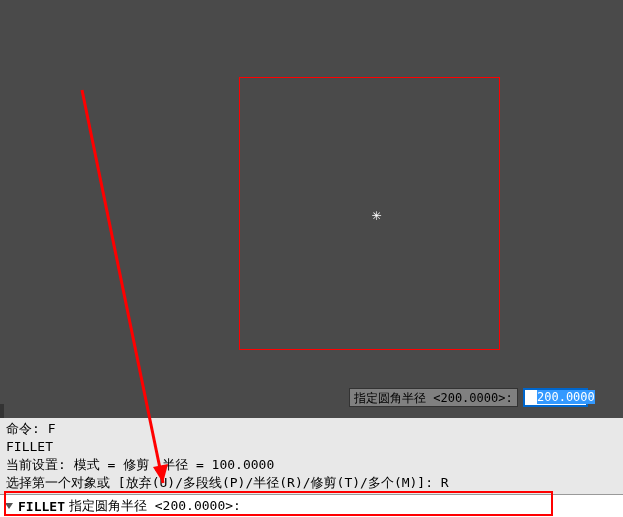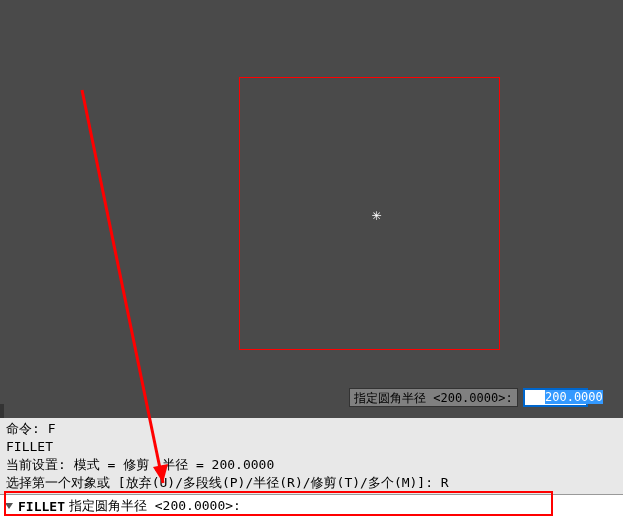--- a/index.html
+++ b/index.html
@@ -50,21 +50,21 @@
     }
     .tooltip-input {
       position: absolute;
       left: 523px;
       top: 388px;
       width: 65px;
       height: 19px;
       background: #ffffff;
       border: 2px solid #0066cc;
       color: #000;
-      padding: 0 20px;
+      padding: 0 12px;
       font-size: 12px;
       font-family: monospace;
     }
     .tooltip-input .sel {
       background: #3399ff;
       color: #fff;
     }
     .cmd-history {
       position: absolute;
       left: 0;
@@ -135,21 +135,21 @@
 <div class="canvas-area">
   <div class="red-rect"></div>
   <div class="crosshair">✳</div>
 
   <div class="tooltip-box">指定圆角半径 &lt;200.0000&gt;:</div>
   <div class="tooltip-input"><span class="sel">200.0000</span></div>
 </div>
 
 <div class="cmd-history"><span>命令: F</span>
 <span>FILLET</span>
-<span>当前设置: 模式 = 修剪，半径 = 200.0000</span>
+<span>当前设置: 模式 = 修剪，半径 = 100.0000</span>
 <span>选择第一个对象或 [放弃(U)/多段线(P)/半径(R)/修剪(T)/多个(M)]: R</span></div>
 
 <div class="cmd-input-bar">
   <span class="arrow-icon">
     <svg width="8" height="6" viewBox="0 0 8 6">
         <path d="M0 0 L8 0 L4 6 Z" fill="#555"></path>
       </svg>
   </span>
   <span class="cmd-label-bold">FILLET</span>
   <span class="cmd-prompt-text">指定圆角半径 &lt;200.0000&gt;:</span>

